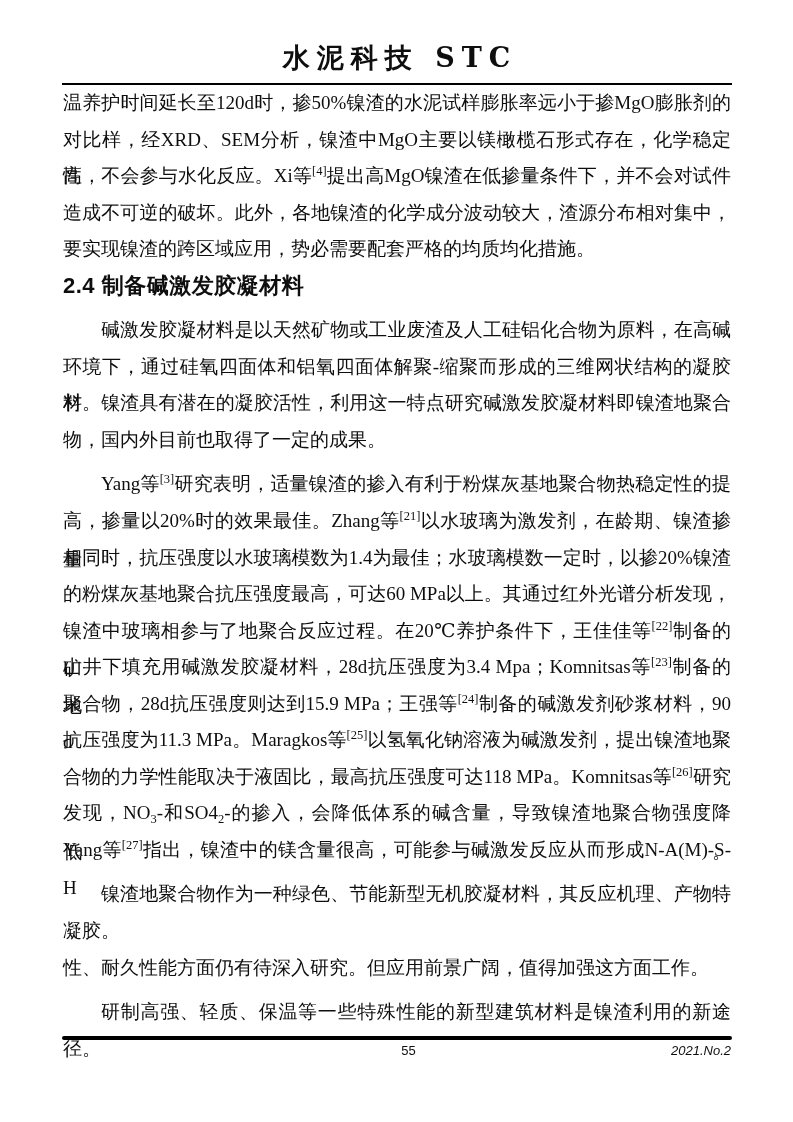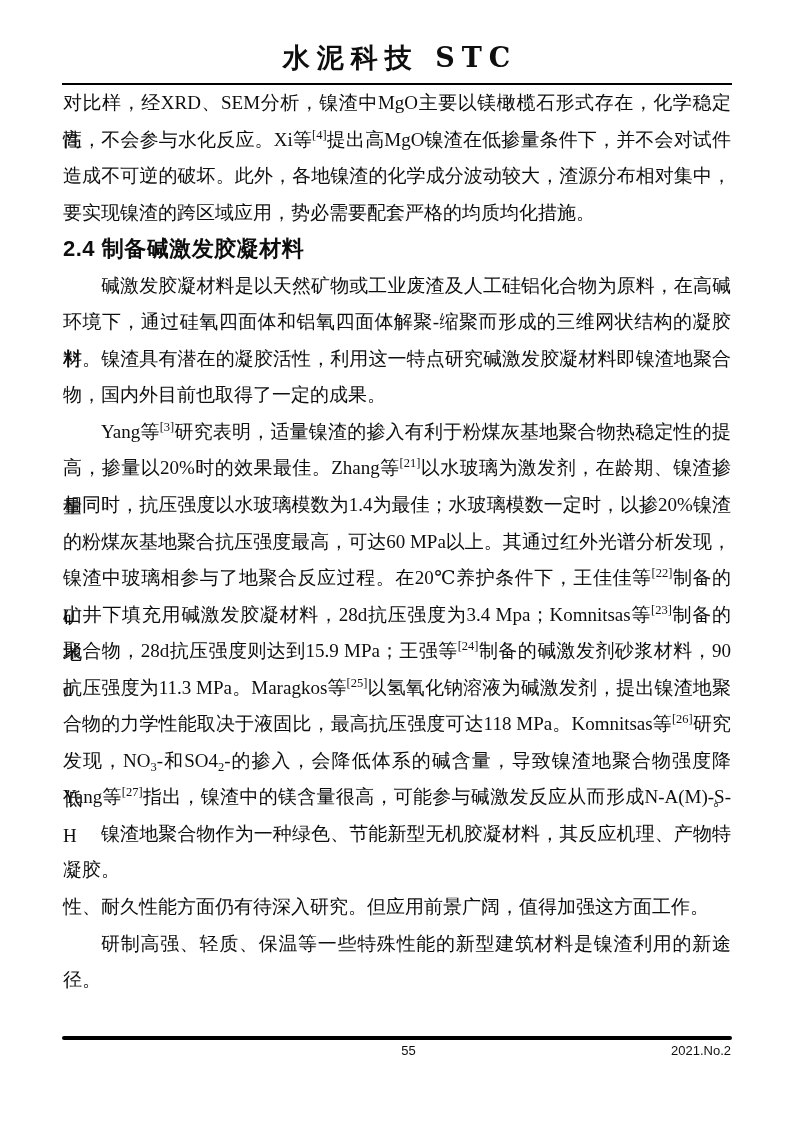--- a/index.html
+++ b/index.html
@@ -7,40 +7,41 @@
         font-family:"Liberation Serif","DejaVu Serif",serif;overflow:hidden;margin:0 auto;}
   .journal-title{position:absolute;top:40px;left:0;right:0;text-align:center;
         font-size:27px;font-weight:bold;letter-spacing:7px;
         font-family:"DejaVu Serif","Liberation Serif",serif;padding-left:7px;}
   .header-rule{position:absolute;top:83px;left:62px;width:670px;height:2px;background:#000;}
   .content{position:absolute;top:85px;left:63px;width:668px;}
   .row{height:36.55px;line-height:36.55px;font-size:19px;text-align:justify;
        text-justify:inter-ideograph;white-space:normal;}
   .row.j{text-align-last:justify;}
   .row.e{text-align-last:left;}
-  .row.ind{text-indent:2em;}
+  .row.ind{text-indent:2em;margin-top:8px;}
   .row.h{font-family:"Liberation Sans","DejaVu Sans",sans-serif;font-weight:bold;
          font-size:22px;text-align-last:left;letter-spacing:0.5px;}
   .sup{position:relative;top:-7px;font-size:12.5px;}
   .sub{position:relative;top:4px;font-size:12.5px;}
   .footer-rule{position:absolute;top:1036px;left:62px;width:670px;height:4px;background:#000;border-radius:2px;}
   .footer-page{position:absolute;top:1043px;left:0;right:0;text-align:center;font-size:13px;
          font-family:"Liberation Sans","DejaVu Sans",sans-serif;margin-left:24px;}
   .footer-issue{position:absolute;top:1043px;right:62px;font-size:13px;
-         font-family:"Liberation Sans","DejaVu Sans",sans-serif;}
+         font-family:"Liberation Sans","DejaVu Sans",sans-serif;font-style:italic;}
 </style>
 </head>
 <body>
 
 <div class="page">
 
   <div class="journal-title">水泥科技 STC</div>
   <div class="header-rule"></div>
 
   <div class="content">
+    <div class="row j"><span>温养护时间延长至120d时，掺50%镍渣的水泥试样膨胀率远小于掺MgO膨胀剂的</span></div>
     <div class="row j"><span>对比样，经XRD、SEM分析，镍渣中MgO主要以镁橄榄石形式存在，化学稳定性</span></div>
     <div class="row j"><span>高，不会参与水化反应。Xi等</span><span class="sup">[4]</span><span>提出高MgO镍渣在低掺量条件下，并不会对试件</span></div>
     <div class="row j"><span>造成不可逆的破坏。此外，各地镍渣的化学成分波动较大，渣源分布相对集中，</span></div>
     <div class="row e"><span>要实现镍渣的跨区域应用，势必需要配套严格的均质均化措施。</span></div>
 
     <div class="row h"><span>2.4 制备碱激发胶凝材料</span></div>
 
     <div class="row j ind"><span>碱激发胶凝材料是以天然矿物或工业废渣及人工硅铝化合物为原料，在高碱</span></div>
     <div class="row j"><span>环境下，通过硅氧四面体和铝氧四面体解聚-缩聚而形成的三维网状结构的凝胶材</span></div>
     <div class="row j"><span>料。镍渣具有潜在的凝胶活性，利用这一特点研究碱激发胶凝材料即镍渣地聚合</span></div>

